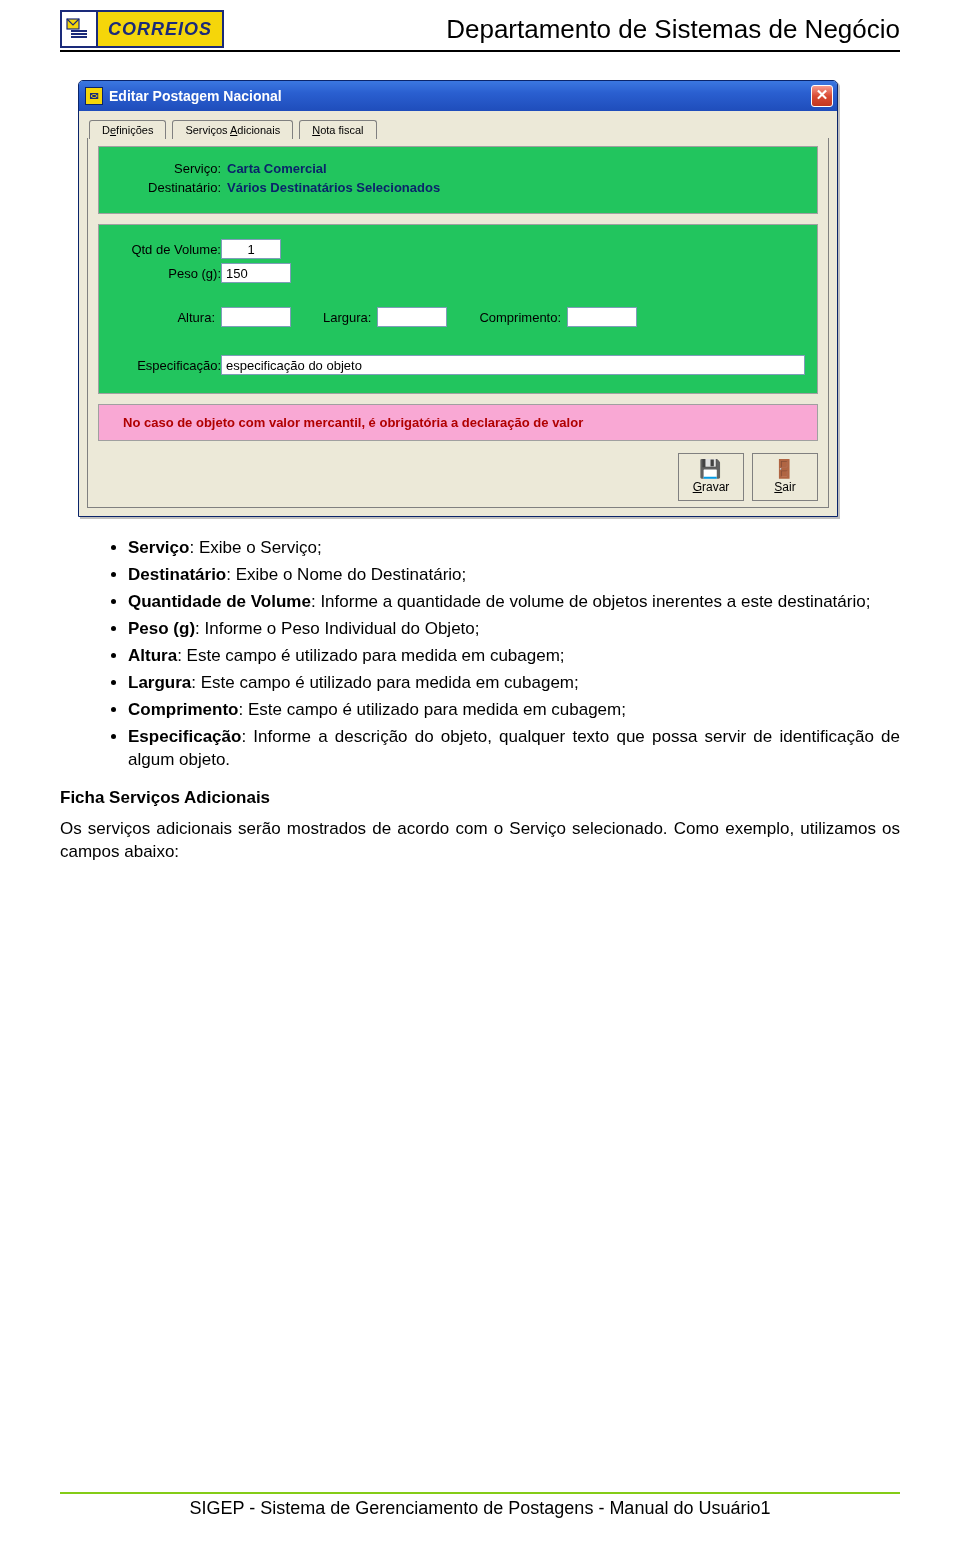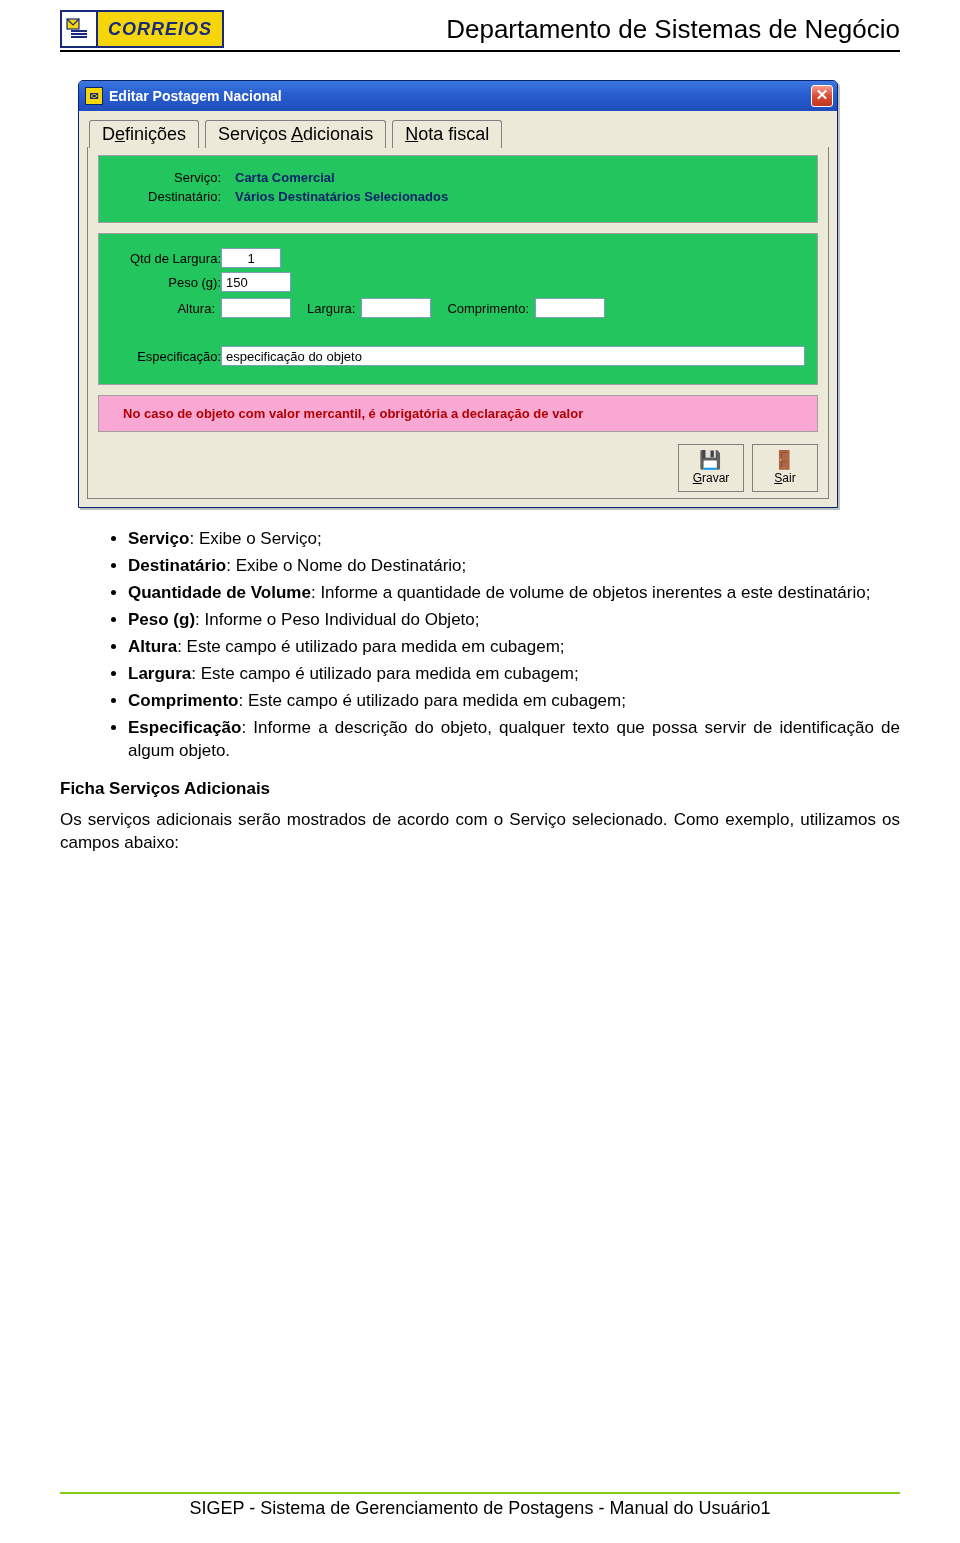--- a/index.html
+++ b/index.html
@@ -103,21 +103,21 @@
   .tabs {
     display: flex;
     gap: 6px;
     padding-left: 2px;
   }
   .tab {
     background: #ece9d8;
     border: 1px solid #808080;
     border-bottom: none;
     padding: 3px 12px 3px 12px;
-    font-size: 18px;
+    font-size: 11px;
     border-radius: 3px 3px 0 0;
     cursor: pointer;
     position: relative;
     top: 1px;
   }
   .tab.active {
     background: #ece9d8;
     border-color: #808080;
     z-index: 2;
   }
@@ -130,30 +130,30 @@
   }
   .group {
     border: 1px solid #a0a0a0;
     padding: 10px 12px 14px 12px;
     margin-bottom: 10px;
     background: #22c55e;
   }
   .row { display: flex; align-items: center; margin: 4px 0; font-size: 13px; }
   .lbl { text-align: right; color: #000; }
   .lbl.w110 { width: 110px; }
-  .val-blue { color: #0a246a; font-weight: bold; margin-left: 14px; }
+  .val-blue { color: #0a246a; font-weight: bold; margin-left: 6px; }
   .txt {
     background: #fff;
     border: 1px solid #7f9db9;
     height: 20px;
     padding: 1px 4px;
     font-size: 13px;
     font-family: Tahoma, Arial, sans-serif;
   }
-  .dims { display: flex; gap: 16px; margin-top: 6px; align-items: center; }
+  .dims { display: flex; gap: 32px; margin-top: 24px; align-items: center; }
   .dims .pair { display: flex; align-items: center; gap: 6px; }
   .warn {
     border: 1px solid #a0a0a0;
     padding: 10px 24px;
     color: #b00000;
     font-weight: bold;
     margin-bottom: 10px;
     background: #f9a8d4;
   }
   .btnrow { display: flex; justify-content: flex-end; gap: 8px; padding: 2px 0 2px 0; }
@@ -238,21 +238,21 @@
               <span class="val-blue">Carta Comercial</span>
             </div>
             <div class="row">
               <span class="lbl w110">Destinatário:</span>
               <span class="val-blue">Vários Destinatários Selecionados</span>
             </div>
           </div>
 
           <div class="group">
             <div class="row">
-              <span class="lbl w110">Qtd de Largura:</span>
+              <span class="lbl w110">Qtd de Volume:</span>
               <input class="txt" style="width: 60px; text-align: center;" value="1">
             </div>
             <div class="row">
               <span class="lbl w110">Peso (g):</span>
               <input class="txt" style="width: 70px;" value="150">
             </div>
             <div class="row dims">
               <div class="pair">
                 <span class="lbl" style="width:104px">Altura:</span>
                 <input class="txt" style="width: 70px;" value="">

